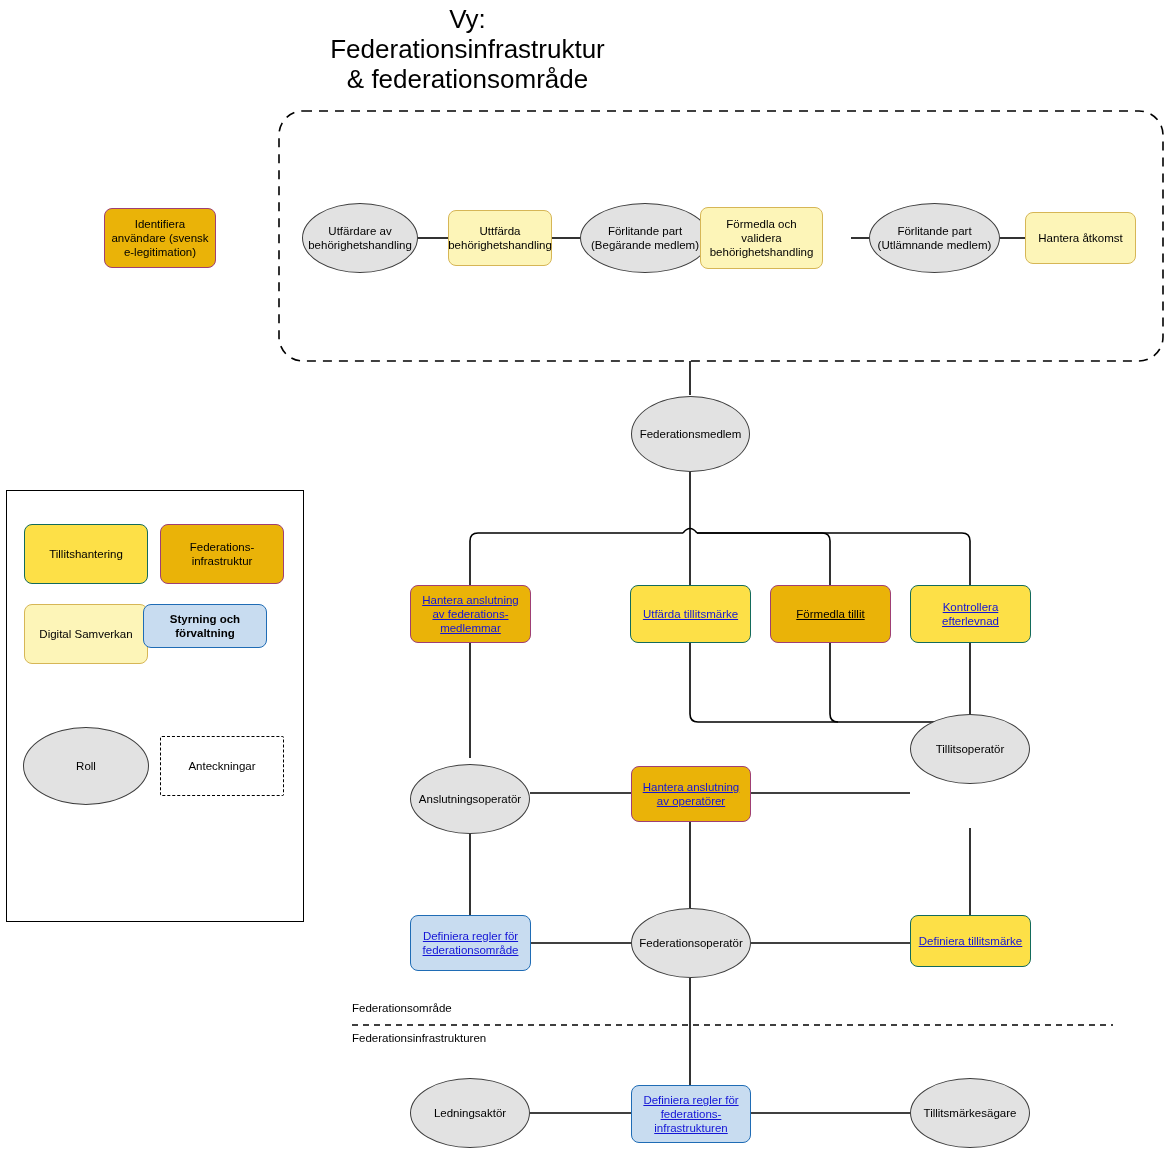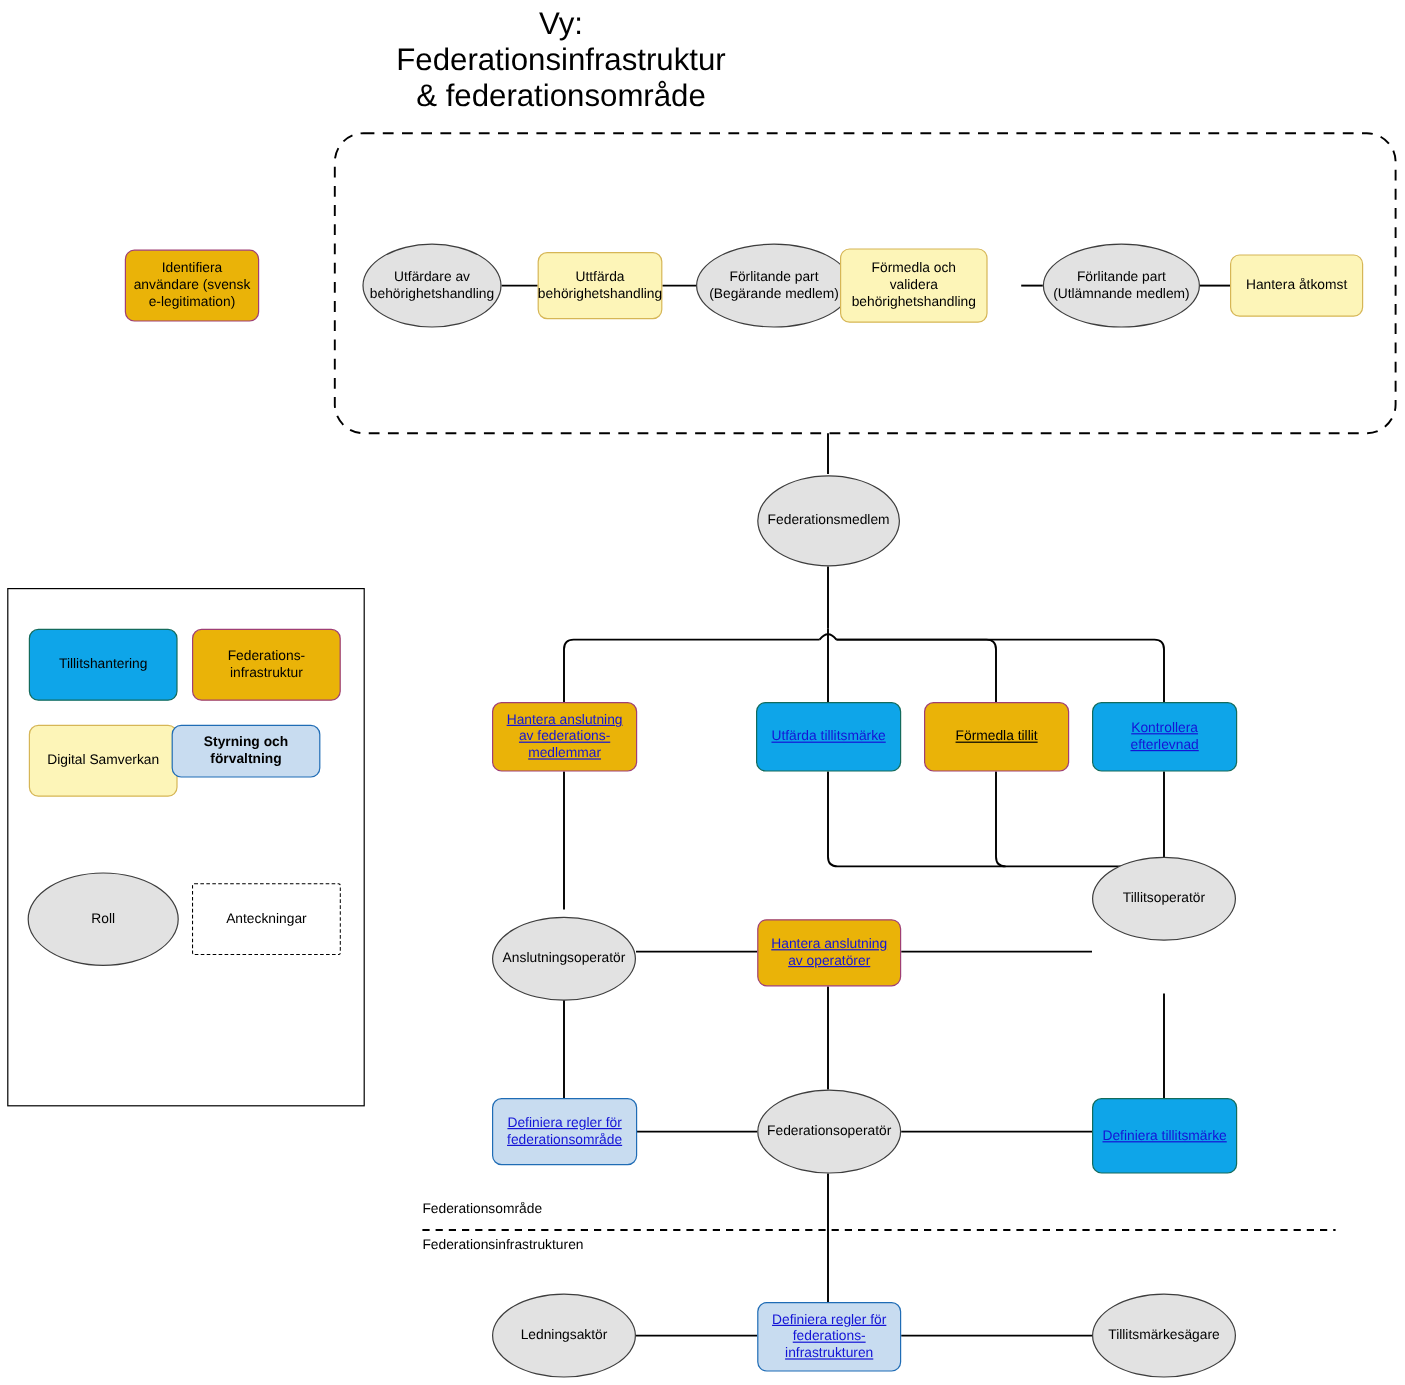--- a/index.html
+++ b/index.html
@@ -14,21 +14,21 @@
   .title{
     position:absolute;left:0;top:4px;width:935px;text-align:center;
     font-size:26px;line-height:30px;color:#000;white-space:pre-line;
   }
 
   .node{position:absolute;box-sizing:border-box;display:flex;align-items:center;
         justify-content:center;text-align:center;line-height:14px;font-size:11.5px;}
   .box{border-radius:8px;border-width:1.6px;border-style:solid;padding:2px 4px;}
   .ell{border-radius:50%;border:1.6px solid #3d3d3d;background:#e2e2e2;}
 
-  .c-teal   {background:#0ea5e9;border-color:#136b5c;}
+  .c-teal   {background:#fde047;border-color:#136b5c;}
   .c-pink   {background:#eab308;border-color:#9f3f74;}
   .c-yellow {background:#fdf5b8;border-color:#d6b656;}
   .c-blue   {background:#c8dcf0;border-color:#1f6cb5;}
   .c-note   {background:#ffffff;border:1.6px dashed #000;}
 
   .lnk{color:#1414d6;text-decoration:underline;}
   .lnk-dark{color:#000;text-decoration:underline;}
 
   .legendbox{position:absolute;left:6px;top:490px;width:298px;height:432px;
              background:#fff;border:1.6px solid #000;box-sizing:border-box;}
@@ -178,21 +178,21 @@
   </div>
 
   <div class="node box c-blue" style="left:410px;top:915px;width:121px;height:56px;">
     <span class="lnk">Definiera regler för federationsområde</span>
   </div>
 
   <div class="node ell" style="left:631px;top:908px;width:120px;height:70px;">
     <span>Federationsoperatör</span>
   </div>
 
-  <div class="node box c-teal" style="left:910px;top:915px;width:121px;height:63px;">
+  <div class="node box c-teal" style="left:910px;top:915px;width:121px;height:52px;">
     <span class="lnk">Definiera tillitsmärke</span>
   </div>
 
   <div class="node ell" style="left:410px;top:1078px;width:120px;height:70px;">
     <span>Ledningsaktör</span>
   </div>
 
   <div class="node box c-blue" style="left:631px;top:1085px;width:120px;height:58px;">
     <span class="lnk">Definiera regler för federations-infrastrukturen</span>
   </div>

